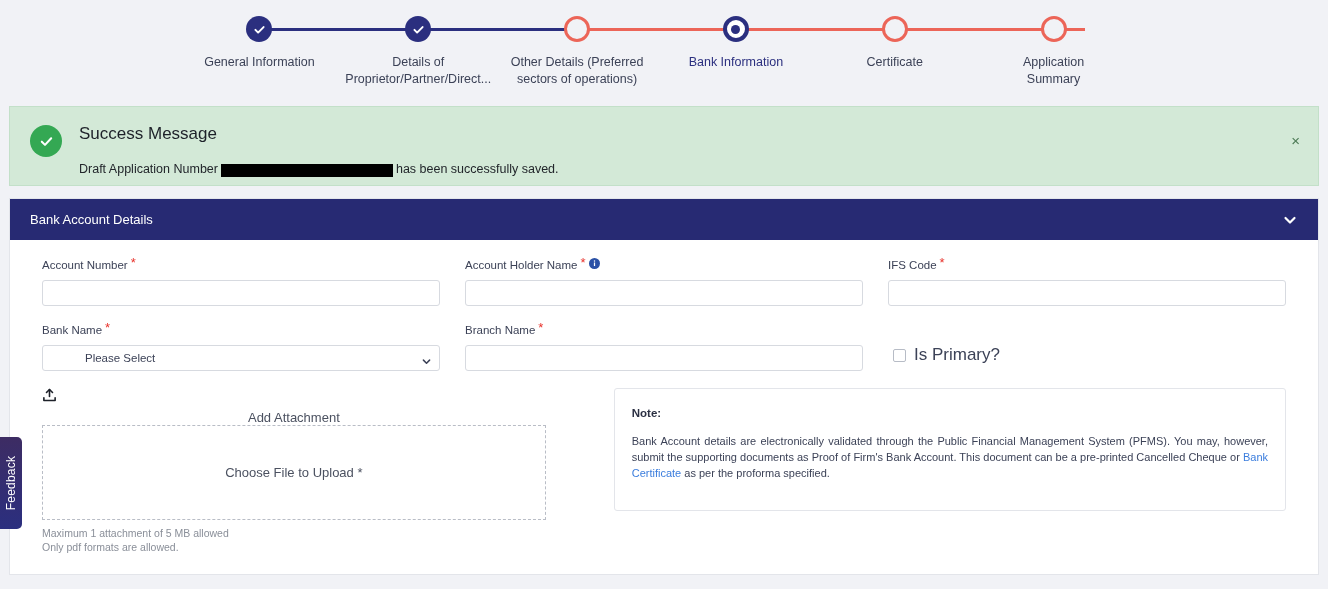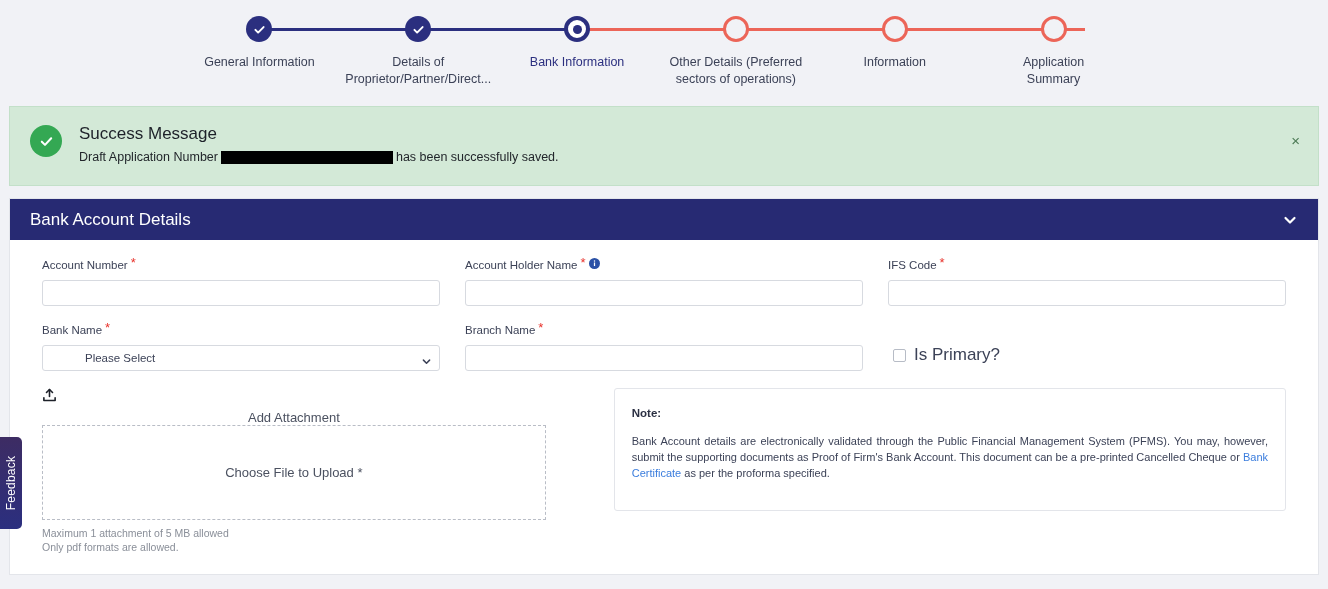--- a/index.html
+++ b/index.html
@@ -97,26 +97,26 @@
   }
   .alert-icon svg { width: 15px; height: 15px; }
   .alert-body { margin-left: 17px; }
   .alert-title {
     font-size: 17px;
     color: #1d2129;
     font-weight: normal;
     line-height: 22px;
   }
   .alert-text {
-    margin-top: 4px;
+    margin-top: 16px;
     font-size: 12.5px;
     color: #22262b;
     line-height: 16px;
     display: flex;
-    align-items: center;
+    align-items: flex-end;
   }
   .redacted {
     display: inline-block;
     width: 172px; height: 13px;
     background: #000;
     margin: 0 3px;
     vertical-align: -2px;
   }
   .alert-close {
     position: absolute;
@@ -138,21 +138,21 @@
   .card-header {
     background: #272a73;
     height: 41px;
     display: flex;
     align-items: center;
     justify-content: space-between;
     padding: 0 20px 0 20px;
   }
   .card-header-title {
     color: #ffffff;
-    font-size: 17px;
+    font-size: 13px;
   }
   .chev { width: 16px; height: 16px; color: #fff; }
   .card-body { padding: 18px 32px 20px 32px; }
 
   
   .row {
     display: flex;
     gap: 25px;
   }
   .col { flex: 1 1 0; min-width: 0; }
@@ -328,35 +328,35 @@
         <div class="dot done">
           <svg viewBox="0 0 16 16" fill="none" stroke="#ffffff" stroke-width="2.4" stroke-linecap="round" stroke-linejoin="round">
               <path d="M3 8.5 L6.3 11.8 L13 5"></path>
             </svg>
         </div>
         <div class="node-label">Details of
 Proprietor/Partner/Direct...</div>
       </div>
 
       <div class="node">
-        <div class="dot active">
-            <div class="inner"></div>
-          </div>
-        <div class="node-label active">Bank Information</div>
-      </div>
-
-      <div class="node">
         <div class="dot todo"></div>
         <div class="node-label">Other Details (Preferred
 sectors of operations)</div>
       </div>
 
       <div class="node">
+        <div class="dot active">
+            <div class="inner"></div>
+          </div>
+        <div class="node-label active">Bank Information</div>
+      </div>
+
+      <div class="node">
         <div class="dot todo"></div>
-        <div class="node-label">Information</div>
+        <div class="node-label">Certificate</div>
       </div>
 
       <div class="node">
         <div class="dot todo"></div>
         <div class="node-label">Application
 Summary</div>
       </div>
 
     </div>
   </div>

